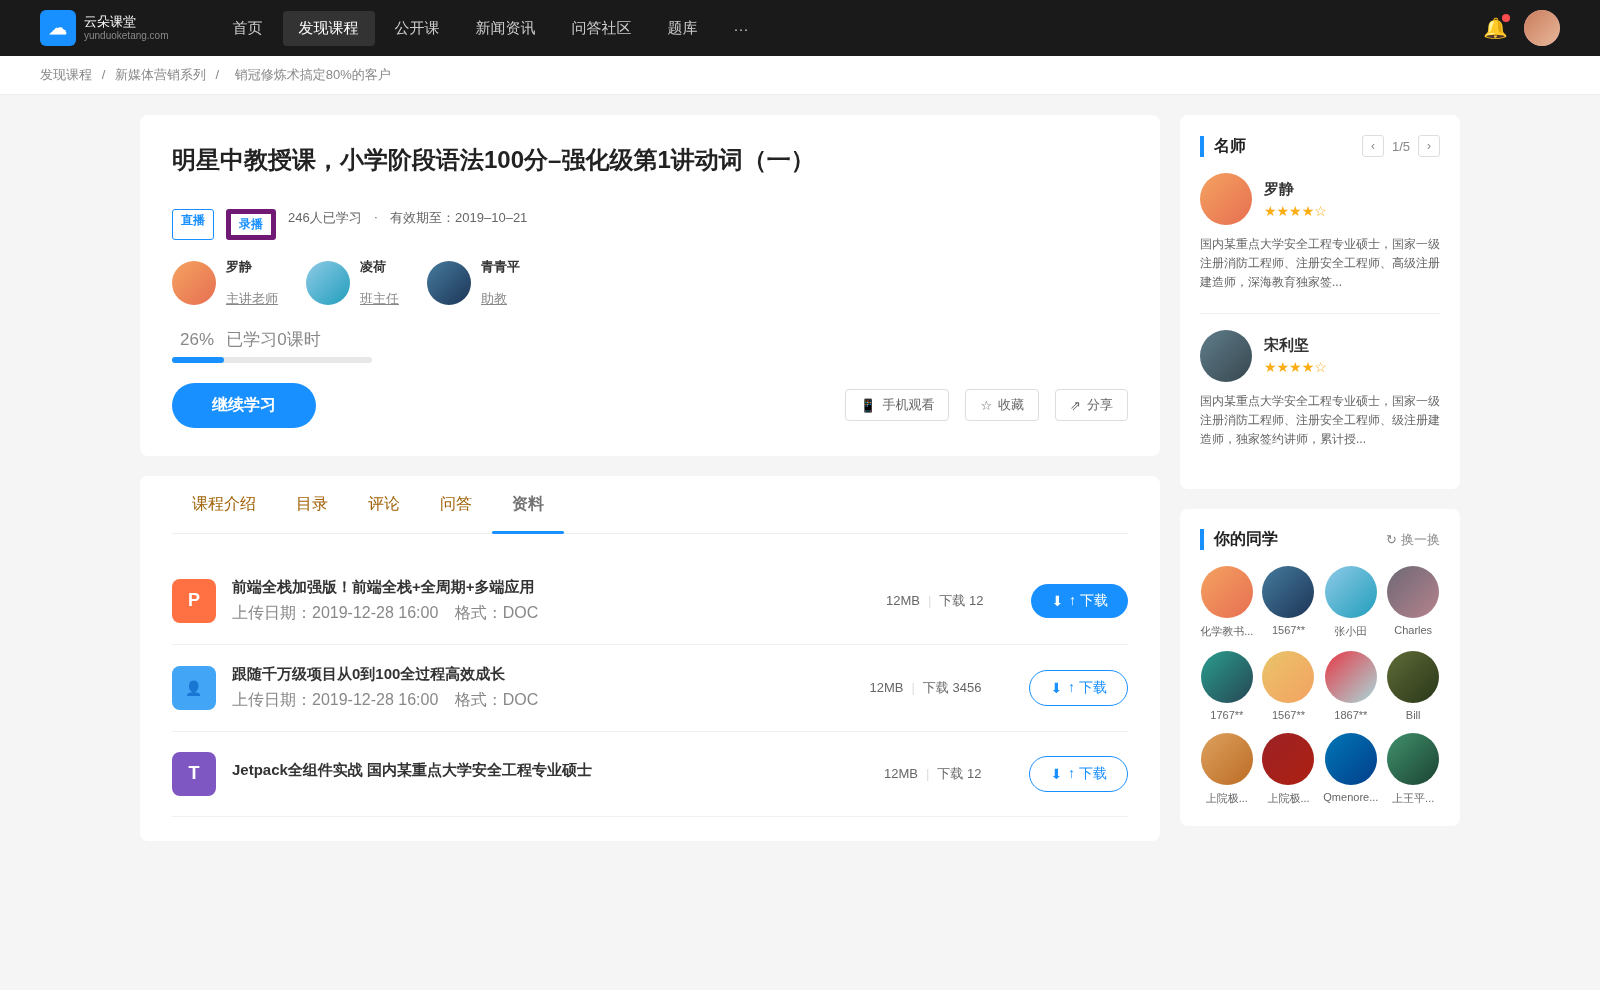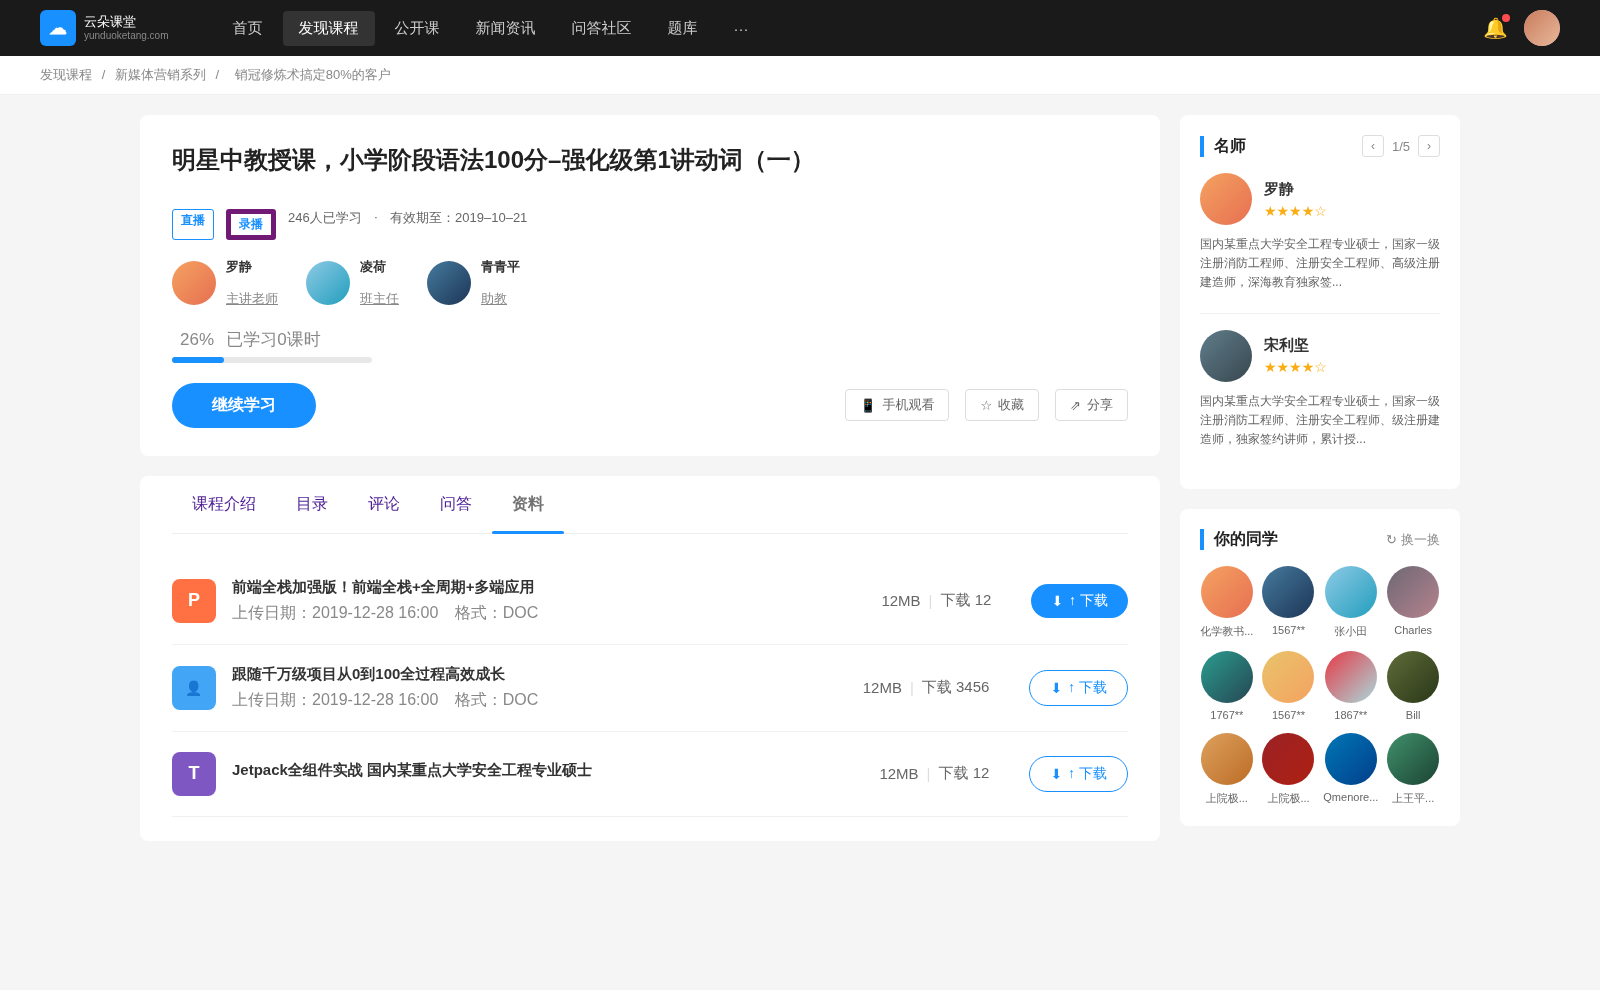--- a/index.html
+++ b/index.html
@@ -49,35 +49,35 @@
     .progress-bar { height: 6px; background: #e8e8e8; border-radius: 3px; width: 200px; }
     .progress-fill { height: 100%; background: #1890ff; border-radius: 3px; }
     .course-actions { display: flex; align-items: center; gap: 16px; }
     .btn-primary { background: #1890ff; color: white; border: none; border-radius: 24px; padding: 12px 40px; font-size: 16px; cursor: pointer; font-weight: bold; }
     .action-btns { margin-left: auto; display: flex; gap: 16px; }
     .action-btn { display: flex; align-items: center; gap: 6px; color: #666; cursor: pointer; font-size: 13px; border: 1px solid #ddd; padding: 6px 14px; border-radius: 4px; background: white; }
 
     
     .tabs-container { background: white; border-radius: 8px; padding: 0 32px; }
     .tabs { display: flex; gap: 0; border-bottom: 1px solid #eee; }
-    .tab { padding: 18px 20px; cursor: pointer; font-size: 16px; color: #4c1d95; position: relative; }
+    .tab { padding: 18px 20px; cursor: pointer; font-size: 16px; color: #a16207; position: relative; }
     .tab.active { color: #737373; font-weight: bold; }
     .tab.active::after { content: ''; position: absolute; bottom: -1px; left: 0; right: 0; height: 3px; background: #1890ff; border-radius: 2px; }
     .tab-content { padding: 24px 0; }
 
     
     .file-item { display: flex; align-items: center; gap: 16px; padding: 20px 0; border-bottom: 1px solid #f0f0f0; }
     .file-icon { width: 44px; height: 44px; border-radius: 8px; display: flex; align-items: center; justify-content: center; color: white; font-size: 18px; font-weight: bold; flex-shrink: 0; }
     .file-icon-p { background: #ff7043; }
     .file-icon-u { background: #42a5f5; }
     .file-icon-t { background: #7e57c2; }
     .file-info { flex: 1; }
     .file-name { font-size: 15px; font-weight: bold; color: #333; margin-bottom: 6px; }
     .file-meta { font-size: 16px; color: #888; }
-    .file-stats { color: #666; font-size: 15px; display: flex; align-items: center; gap: 8px; white-space: nowrap; margin-right: 24px; }
+    .file-stats { color: #666; font-size: 13px; display: flex; align-items: center; gap: 8px; white-space: nowrap; margin-right: 32px; }
     .file-divider { color: #ddd; }
     .btn-download { border: 1px solid #1890ff; color: #1890ff; background: white; padding: 8px 20px; border-radius: 20px; cursor: pointer; font-size: 14px; display: flex; align-items: center; gap: 6px; white-space: nowrap; }
     .btn-download-filled { background: #1890ff; color: white; border: none; padding: 8px 20px; border-radius: 20px; cursor: pointer; font-size: 14px; display: flex; align-items: center; gap: 6px; white-space: nowrap; }
 
     
     .right-sidebar { width: 280px; flex-shrink: 0; }
     .sidebar-card { background: white; border-radius: 8px; padding: 20px; margin-bottom: 20px; }
     .pagination-mini { display: flex; align-items: center; gap: 8px; margin-left: auto; font-size: 13px; color: #888; }
     .page-btn { width: 22px; height: 22px; border: 1px solid #ddd; border-radius: 3px; display: flex; align-items: center; justify-content: center; cursor: pointer; font-size: 12px; background: white; }
 

